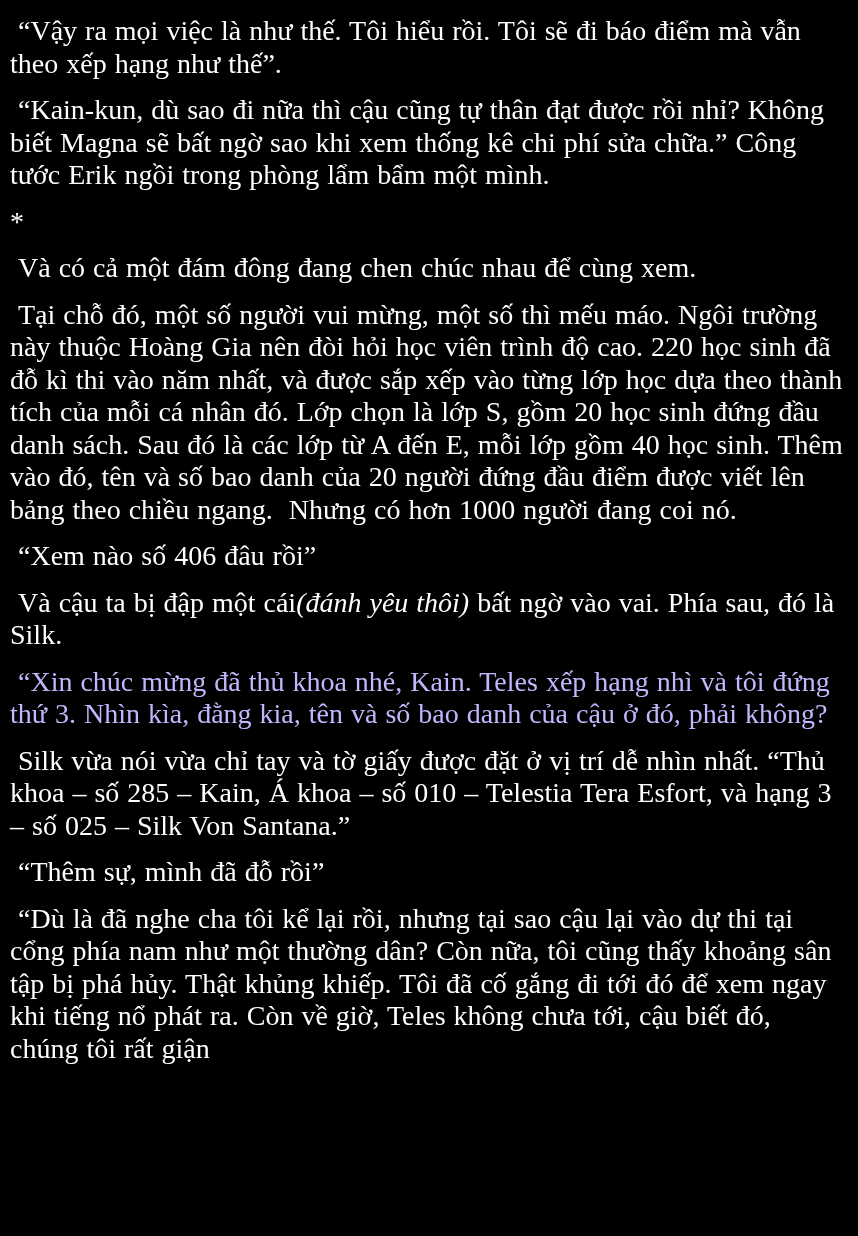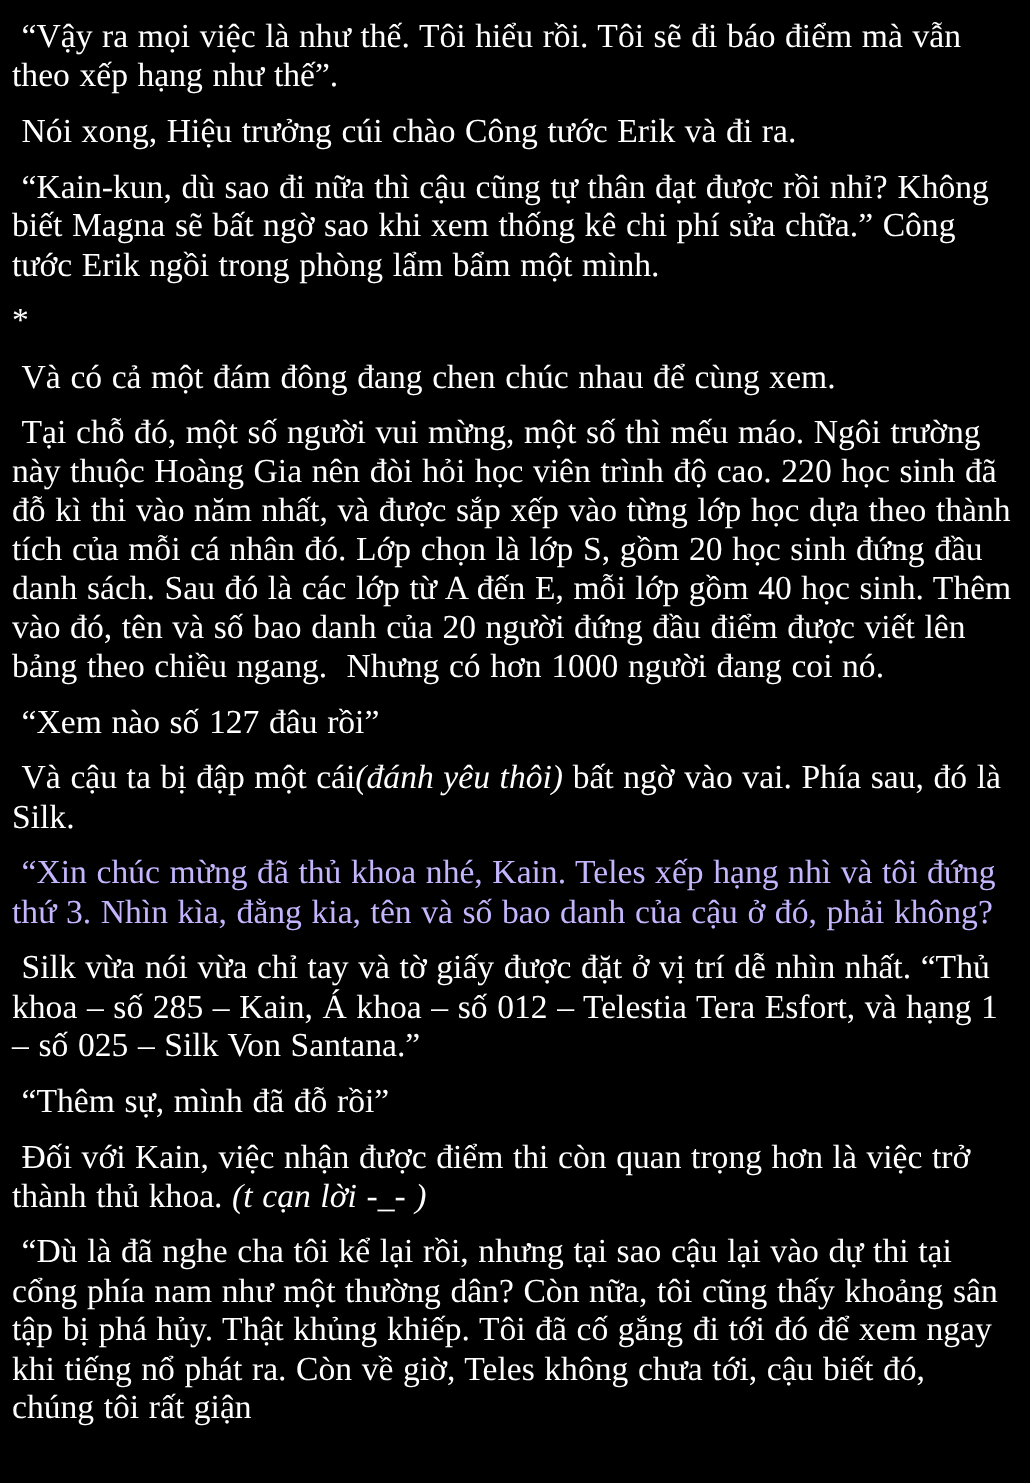--- a/index.html
+++ b/index.html
@@ -30,26 +30,24 @@
   .para .italic {
     font-style: italic;
   }
 </style>
 </head>
 <body style="background: rgb(0, 0, 0);">
 
 <main class="page">
   <div id="novel-text">
       <p class="para" style="color: rgb(255, 255, 255);"><span class="regular"> “Vậy ra mọi việc là như thế. Tôi hiểu rồi. Tôi sẽ đi báo điểm mà vẫn theo xếp hạng như thế”.</span></p>
-      <p class="para" style="color: rgb(255, 255, 255);"><span class="regular"> Nói xong, Hiệu trưởng cúi chào Công tước Erik và đi ra.</span></p>
       <p class="para" style="color: #ffffff;"><span class="regular"> “Kain-kun, dù sao đi nữa thì cậu cũng tự thân đạt được rồi nhỉ? Không biết Magna sẽ bất ngờ sao khi xem thống kê chi phí sửa chữa.” Công tước Erik ngồi trong phòng lẩm bẩm một mình.</span></p>
       <p class="para" style="color: rgb(255, 255, 255);"><span class="regular">*</span></p>
       <p class="para" style="color: rgb(255, 255, 255);"><span class="regular"> Và có cả một đám đông đang chen chúc nhau để cùng xem.</span></p>
       <p class="para" style="color: rgb(255, 255, 255);"><span class="regular"> Tại chỗ đó, một số người vui mừng, một số thì mếu máo. Ngôi trường này thuộc Hoàng Gia nên đòi hỏi học viên trình độ cao. 220 học sinh đã đỗ kì thi vào năm nhất, và được sắp xếp vào từng lớp học dựa theo thành tích của mỗi cá nhân đó. Lớp chọn là lớp S, gồm 20 học sinh đứng đầu danh sách. Sau đó là các lớp từ A đến E, mỗi lớp gồm 40 học sinh. Thêm vào đó, tên và số bao danh của 20 người đứng đầu điểm được viết lên bảng theo chiều ngang.  Nhưng có hơn 1000 người đang coi nó.</span></p>
-      <p class="para" style="color: rgb(255, 255, 255);"><span class="regular"> “Xem nào số 127 đâu rồi”</span></p>
+      <p class="para" style="color: rgb(255, 255, 255);"><span class="regular"> “Xem nào số 406 đâu rồi”</span></p>
       <p class="para" style="color: rgb(255, 255, 255);"><span class="regular"> Và cậu ta bị đập một cái</span><span class="italic">(đánh yêu thôi)</span><span class="regular"> bất ngờ vào vai. Phía sau, đó là Silk.</span></p>
       <p class="para" style="color: #c4b5fd;"><span class="regular"> “Xin chúc mừng đã thủ khoa nhé, Kain. Teles xếp hạng nhì và tôi đứng thứ 3. Nhìn kìa, đằng kia, tên và số bao danh của cậu ở đó, phải không?</span></p>
-      <p class="para" style="color: rgb(255, 255, 255);"><span class="regular"> Silk vừa nói vừa chỉ tay và tờ giấy được đặt ở vị trí dễ nhìn nhất. “Thủ khoa – số 285 – Kain, Á khoa – số 012 – Telestia Tera Esfort, và hạng 1 – số 025 – Silk Von Santana.”</span></p>
+      <p class="para" style="color: rgb(255, 255, 255);"><span class="regular"> Silk vừa nói vừa chỉ tay và tờ giấy được đặt ở vị trí dễ nhìn nhất. “Thủ khoa – số 285 – Kain, Á khoa – số 010 – Telestia Tera Esfort, và hạng 3 – số 025 – Silk Von Santana.”</span></p>
       <p class="para" style="color: rgb(255, 255, 255);"><span class="regular"> “Thêm sự, mình đã đỗ rồi”</span></p>
-      <p class="para" style="color: rgb(255, 255, 255);"><span class="regular"> Đối với Kain, việc nhận được điểm thi còn quan trọng hơn là việc trở thành thủ khoa. </span><span class="italic">(t cạn lời -_- )</span></p>
       <p class="para" style="color: rgb(255, 255, 255);"><span class="regular"> “Dù là đã nghe cha tôi kể lại rồi, nhưng tại sao cậu lại vào dự thi tại cổng phía nam như một thường dân? Còn nữa, tôi cũng thấy khoảng sân tập bị phá hủy. Thật khủng khiếp. Tôi đã cố gắng đi tới đó để xem ngay khi tiếng nổ phát ra. Còn về giờ, Teles không chưa tới, cậu biết đó, chúng tôi rất giận</span></p>
     </div>
 </main>
 
 </body></html>

